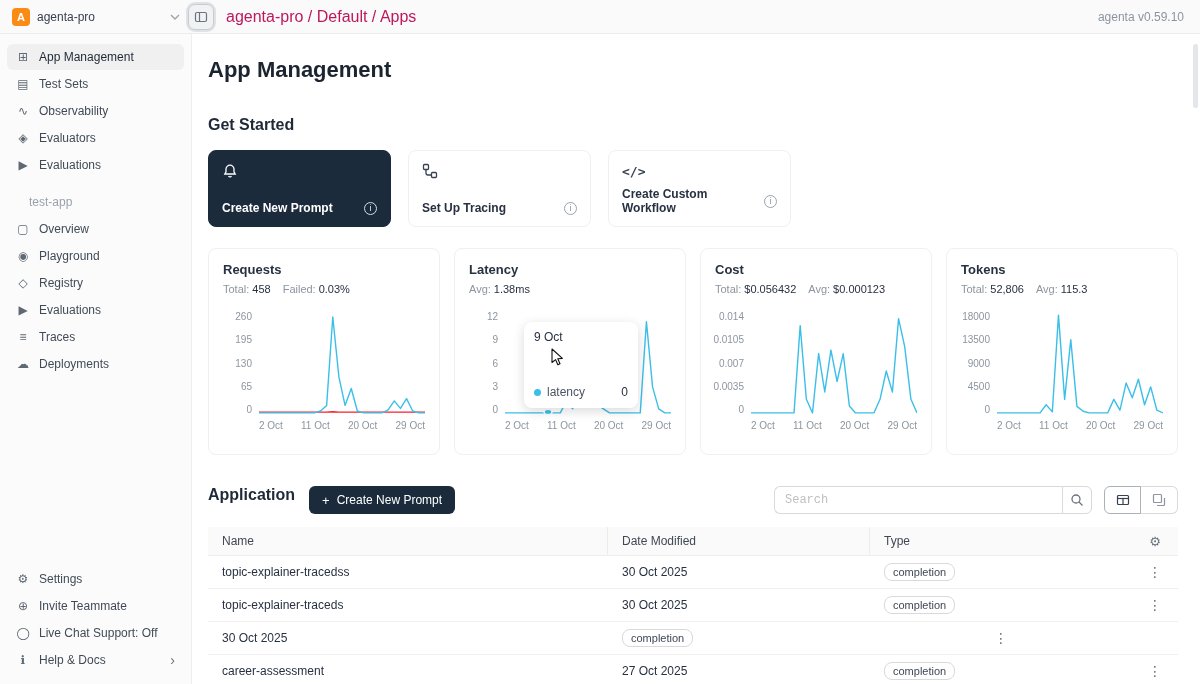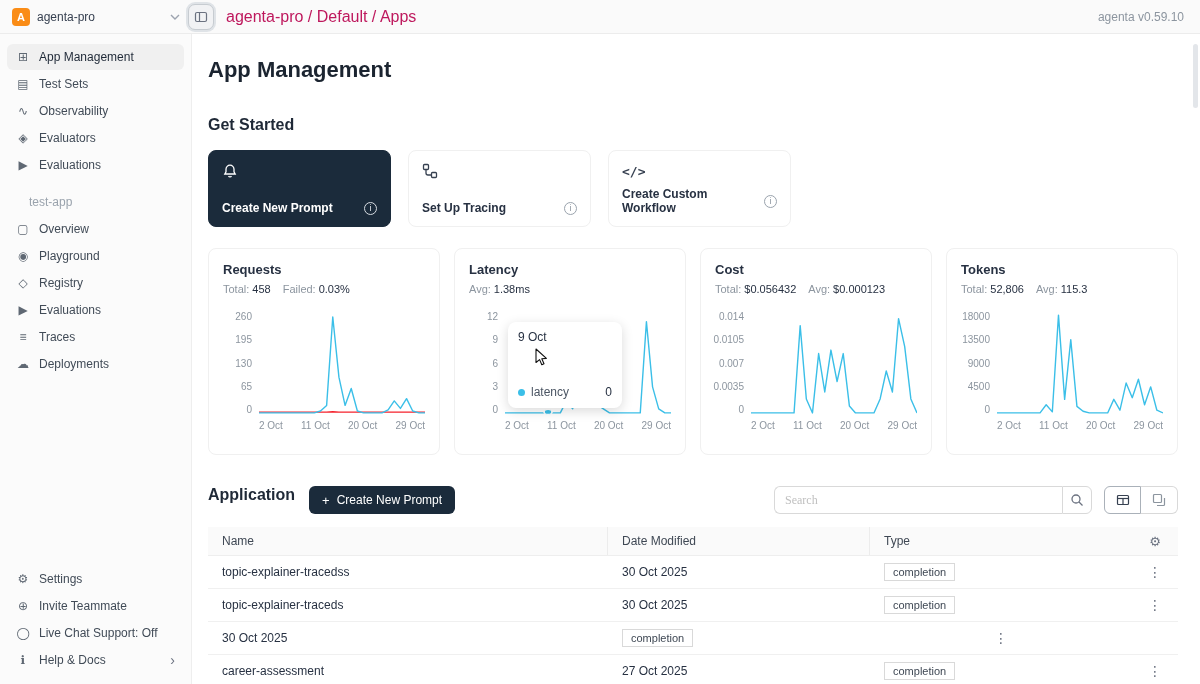--- a/index.html
+++ b/index.html
@@ -55,57 +55,57 @@
 .stat-title{font-size:13px;font-weight:600;color:#273142}
 .stat-meta{display:flex;gap:12px;margin-top:6px;font-size:11px;color:#8c959f}
 .m-value{color:#273142;font-weight:400;margin-left:3px}
 .chart-wrap{display:flex;margin-top:16px}
 .ylabels{width:36px;height:104px;display:flex;flex-direction:column;justify-content:space-between;
   align-items:flex-end;font-size:10px;color:#8c959f;padding-right:7px}
 .chart-area{flex:1;min-width:0}
 svg.plot{width:100%;height:104px;display:block}
 .xlabels{display:flex;justify-content:space-between;font-size:10px;color:#8c959f;margin-top:5px}
 
-.chart-tooltip{position:absolute;left:300px;top:74px;width:114px;height:86px;background:#fff;
+.chart-tooltip{position:absolute;left:316px;top:74px;width:114px;height:86px;background:#fff;
   border-radius:8px;box-shadow:0 3px 12px rgba(0,0,0,.15);padding:8px 10px;z-index:6}
 .tt-date{font-size:12px;color:#273142;font-weight:500}
 .cursor-icon{position:absolute;left:26px;top:26px}
 .tt-row{position:absolute;left:10px;right:10px;bottom:9px;display:flex;align-items:center;gap:6px;
   font-size:12px;color:#4b5563}
 .tt-dot{width:7px;height:7px;border-radius:50%;flex:none;background:#3bbfe8}
 .tt-val{margin-left:auto;color:#273142}
 
 .app-header{display:flex;margin-top:31px}
 .app-heading{margin-right:14px}
 .btn-dark{height:28px;border:none;border-radius:6px;background:#1b2b3b;color:#fff;font-size:12px;
   display:flex;align-items:center;gap:7px;padding:0 13px;cursor:pointer;font-family:inherit}
 .btn-plus{font-size:13px;line-height:1}
 .search-wrap{margin-left:auto;display:flex}
 .search-input{width:288px;height:28px;border:1px solid #d9d9d9;border-right:none;
-  border-radius:6px 0 0 6px;padding:0 10px;font-size:12px;font-family:Liberation Serif, serif;color:#273142;
+  border-radius:6px 0 0 6px;padding:0 10px;font-size:12px;font-family:Liberation Mono, monospace;color:#273142;
   outline:none;background:#fff}
 .search-input::placeholder{color:#bfbfbf}
 .search-btn{width:30px;height:28px;border:1px solid #d9d9d9;border-radius:0 6px 6px 0;
   background:#fff;display:flex;align-items:center;justify-content:center;color:#6b7280;cursor:pointer}
 .seg{display:flex;margin-left:12px}
 .seg-btn{width:37px;height:28px;border:1px solid #d9d9d9;background:#fff;display:flex;
   align-items:center;justify-content:center;color:#8c959f;cursor:pointer}
 .seg-btn.active{color:#374151;border-color:#aab1b9;z-index:1}
 .seg-btn:first-child{border-radius:6px 0 0 6px}
 .seg-btn:last-child{border-radius:0 6px 6px 0;border-left:none}
 
 .table{margin-top:13px}
 .t-head{display:grid;grid-template-columns:1fr 262px 262px 46px;height:29px;background:#fafafa;
   border-bottom:1px solid #eee;align-items:stretch;font-size:12px;color:#3f4854}
 .t-head .t-cell{padding:0 14px;display:flex;align-items:center}
 .t-head .sep{border-right:1px solid #ececec}
 .t-row{display:grid;grid-template-columns:1fr 262px 262px 46px;height:33px;
   border-bottom:1px solid #f0f0f0;align-items:center;font-size:12px;color:#273142;cursor:pointer}
 .t-row .t-cell{padding:0 14px;overflow:hidden;white-space:nowrap;text-overflow:ellipsis}
-.tag{display:inline-block;border:1px solid #d9d9d9;border-radius:0;padding:2px 8px;
+.tag{display:inline-block;border:1px solid #d9d9d9;border-radius:8px;padding:2px 8px;
   font-size:11px;color:#3f4854;background:#fff}
 .dots{color:#6b7280;font-size:14px;text-align:center}
 .gear-cell{justify-content:center;color:#6b7280;font-size:13px}
 .scroll-thumb{position:absolute;right:2px;top:44px;width:5px;height:64px;border-radius:3px;
   background:#e3e6ea;z-index:20}
 </style>
 </head>
 <body>
 
 <header class="topbar">

